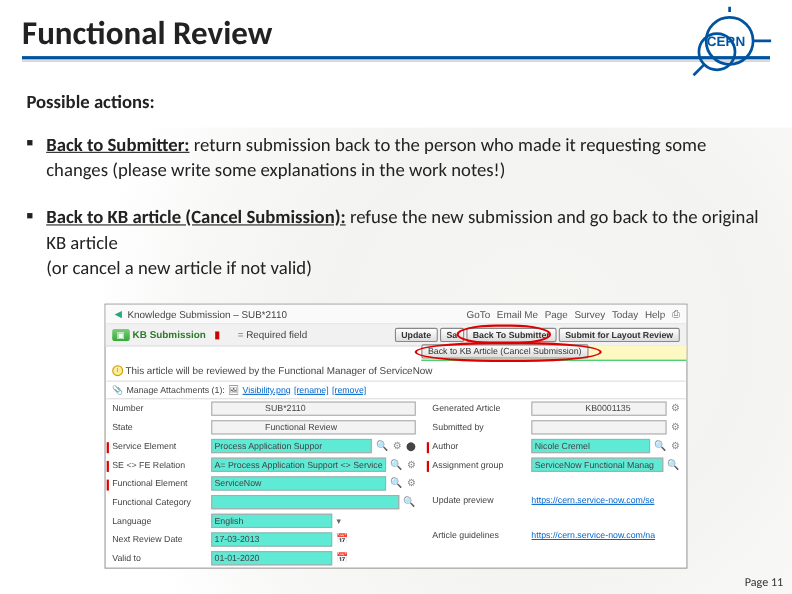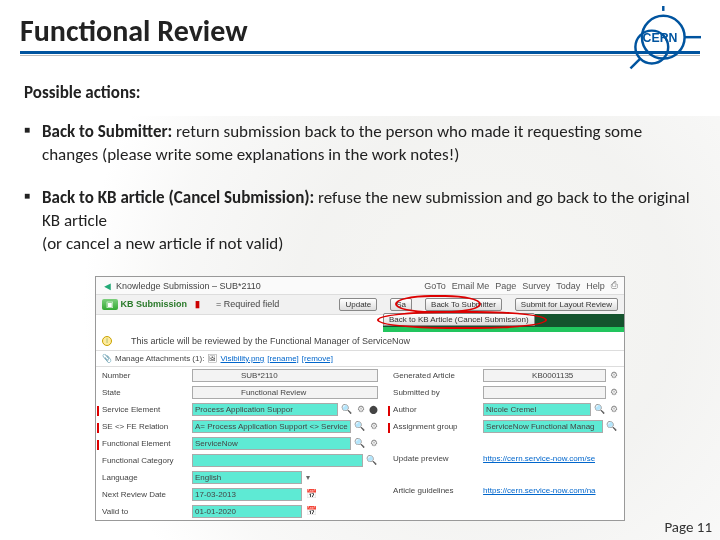--- a/index.html
+++ b/index.html
@@ -9,51 +9,51 @@
   .underline-blue { height: 3px; background: #00549f; margin-top: 2px; }
   .underline-grey { height: 1px; background: #bbb; margin-top: 1px; }
   .cern-logo { position: absolute; right: 18px; top: 6px; width: 84px; height: 64px; display: flex; align-items: center; justify-content: flex-start; }
   .cern-logo svg { width: 100%; height: 100%; }
   .content { padding: 18px 24px 0; position: relative; z-index: 2; }
   .subheading { font-weight: 700; font-size: 17px; margin-bottom: 18px; color: #222; }
   ul.actions { list-style: none; }
   ul.actions li { position: relative; padding-left: 18px; font-size: 17px; line-height: 1.35; margin-bottom: 20px; color: #222; }
   ul.actions li::before { content: "■"; position: absolute; left: 0; top: 2px; font-size: 10px; color: #222; }
   .bold { font-weight: 700; }
-  .underlined { }
+  .underlined { text-decoration: underline; }
   
   .mock { margin: 4px 95px 0; border: 1px solid #999; font-size: 9px; background: #fff; font-family: Tahoma, Arial, sans-serif; color: #444; position: relative; z-index: 2; }
   .mock-top { display: flex; align-items: center; padding: 3px 6px; border-bottom: 1px solid #ddd; background: #fafafa; flex-wrap: wrap; height: 18px; overflow: hidden; }
   .mock-top .left { flex: 1; display: flex; align-items: center; gap: 3px; }
   .mock-top .right { display: flex; align-items: center; gap: 6px; color: #555; }
   .arrow { color: #2a7; font-size: 11px; }
   .mock-row2 { display: flex; align-items: center; padding: 3px 6px; border-bottom: 1px solid #ddd; background: #f1f1f1; }
   .kb-badge { background: linear-gradient(#7ccf7c,#3a3); color:#fff; padding:1px 4px; border-radius:2px; font-size:8px; margin-right:3px; }
   .kb-title { font-weight:700; color:#2a7a2a; margin-right:8px; }
   .red-req { color:#c00; font-weight:700; }
-  .btns { margin-left:auto; display:flex; gap:13px; flex-wrap:wrap; }
+  .btns { margin-left:auto; display:flex; gap:2px; flex-wrap:wrap;font-weight:bold; }
   .btn { border:1px solid #888; background:linear-gradient(#fff,#ddd); padding:1px 5px; border-radius:2px; font-size:8px; color:#333; white-space:nowrap; }
-  .btn-row2 { position: relative; margin-left: 287px; margin-top: -1px; padding: 0 0 3px; background:#14532d; border-bottom:5px solid #22c55e; }
+  .btn-row2 { position: relative; margin-left: 287px; margin-top: -1px; padding: 0 0 3px; background:#fef9c3; border-bottom:1px solid #22c55e; }
   .red-oval { position:absolute; border:2px solid #d00; border-radius:50%/60%; pointer-events:none; }
-  .mock-note { padding:4px 6px; border-bottom:1px solid #ddd; display:flex; align-items:center; gap:19px; }
+  .mock-note { padding:4px 6px; border-bottom:1px solid #ddd; display:flex; align-items:center; gap:2px; }
   .info-ico { display:inline-flex; width:10px; height:10px; border-radius:50%; background:#ffeb9c; border:1px solid #c9a200; align-items:center; justify-content:center; font-size:7px; color:#8a6; }
   .mock-attach { padding:3px 6px; border-bottom:1px solid #ddd; display:flex; align-items:center; gap:3px; font-size:8px; }
   .paperclip { color:#666; }
   .link { color:#06c; text-decoration:underline; }
   .form-grid { display:grid; grid-template-columns: 1fr 1fr; gap:3px; }
   .form-col { display:flex; flex-direction:column; }
   .field { display:flex; align-items:center; padding:2px 6px; gap:4px; min-height:16px; }
   .label { width: 86px; font-size:8px; color:#444; position:relative; }
   .label.req::before { content:""; position:absolute; left:-5px; top:1px; width:2px; height:10px; background:#d00; }
   .input { flex:1; height:13px; border:1px solid #aaa; background:#5eead4; font-size:8px; padding:0 2px; display:flex; align-items:center; overflow:hidden; white-space:nowrap; }
   .input.ro { background:#f3f3f3;padding-left:48px; }
   .mag { color:#06c; font-size:9px; }
   .gear-ico { color:#888; font-size:9px; }
   .cal { color:#888; font-size:9px; }
-  .pageno { position:absolute; right:8px; bottom:4px; font-size:15px; color:#333; z-index:3; }
+  .pageno { position:absolute; right:8px; bottom:4px; font-size:11px; color:#333; z-index:3; }
   .bg-tunnel { position:absolute; left:0; right:0; top:116px; bottom:0; background: radial-gradient(circle at 68% 45%, rgba(240,240,235,0.6) 0%, rgba(220,220,215,0.35) 35%, rgba(200,200,195,0.12) 60%, rgba(255,255,255,0) 75%); z-index:0; }
 </style>
 </head>
 <body>
 
 <div class="bg-tunnel"></div>
 
 <div class="header">
   <div class="title">Functional Review</div>
   <div class="cern-logo">

